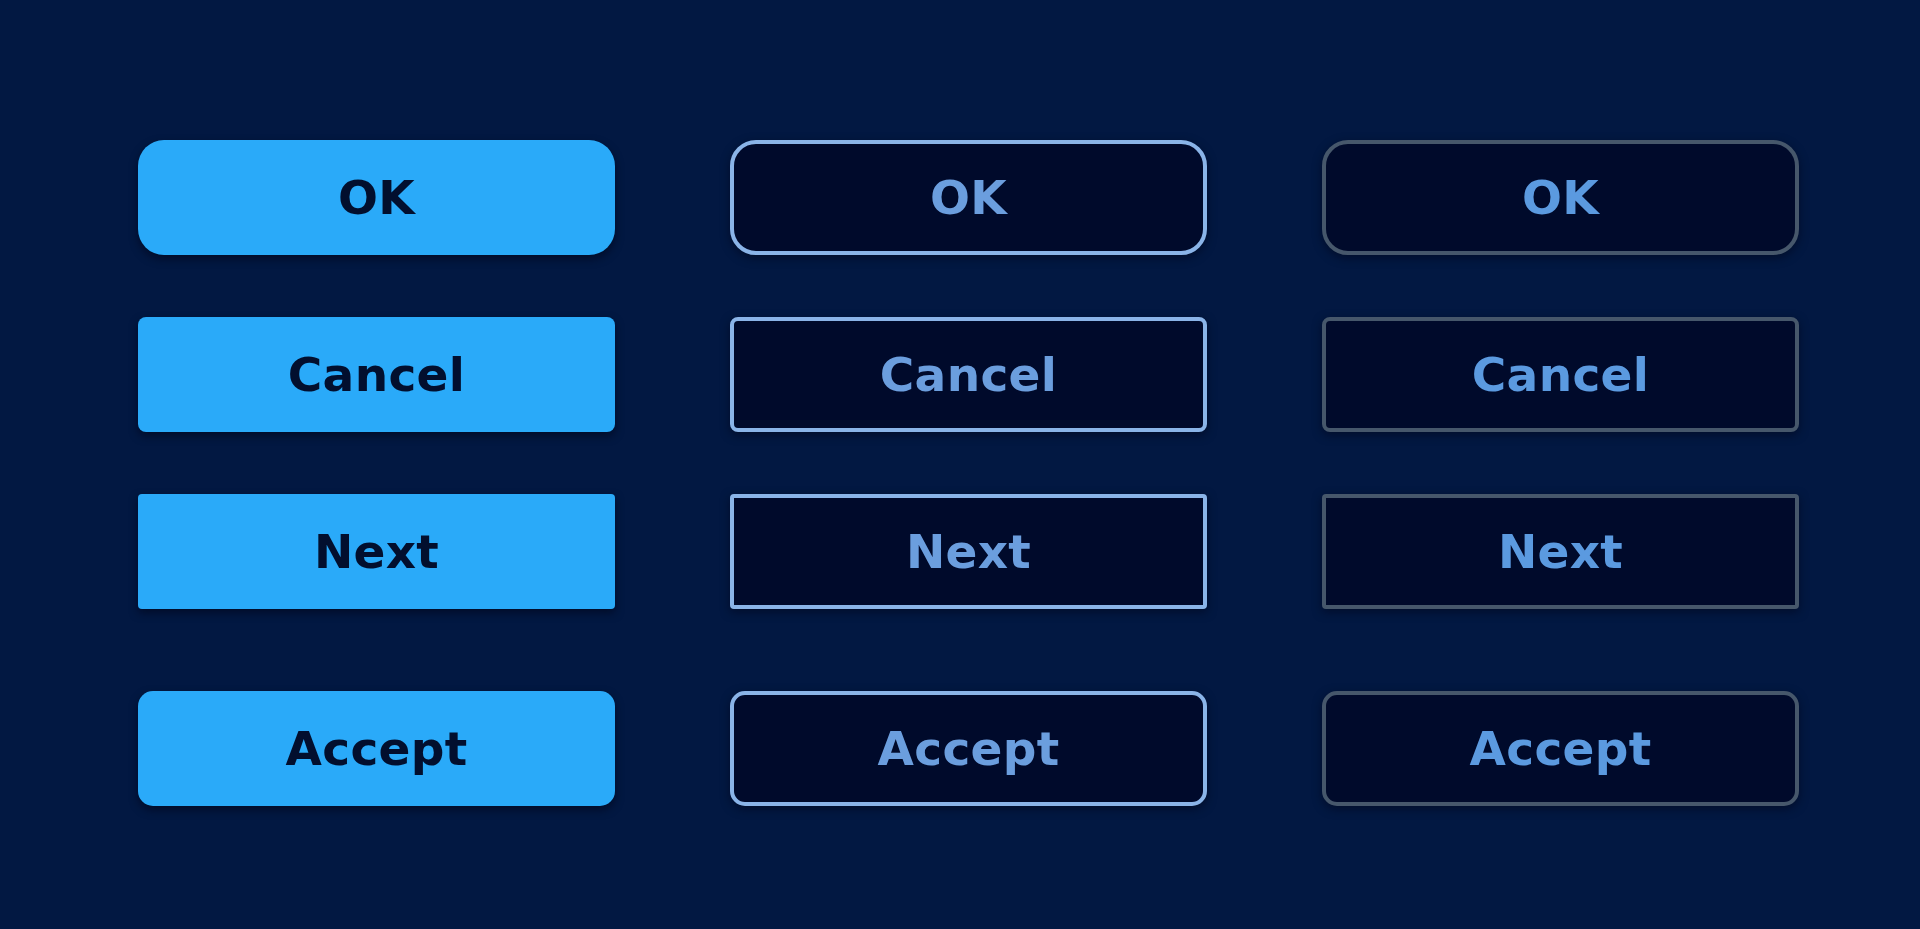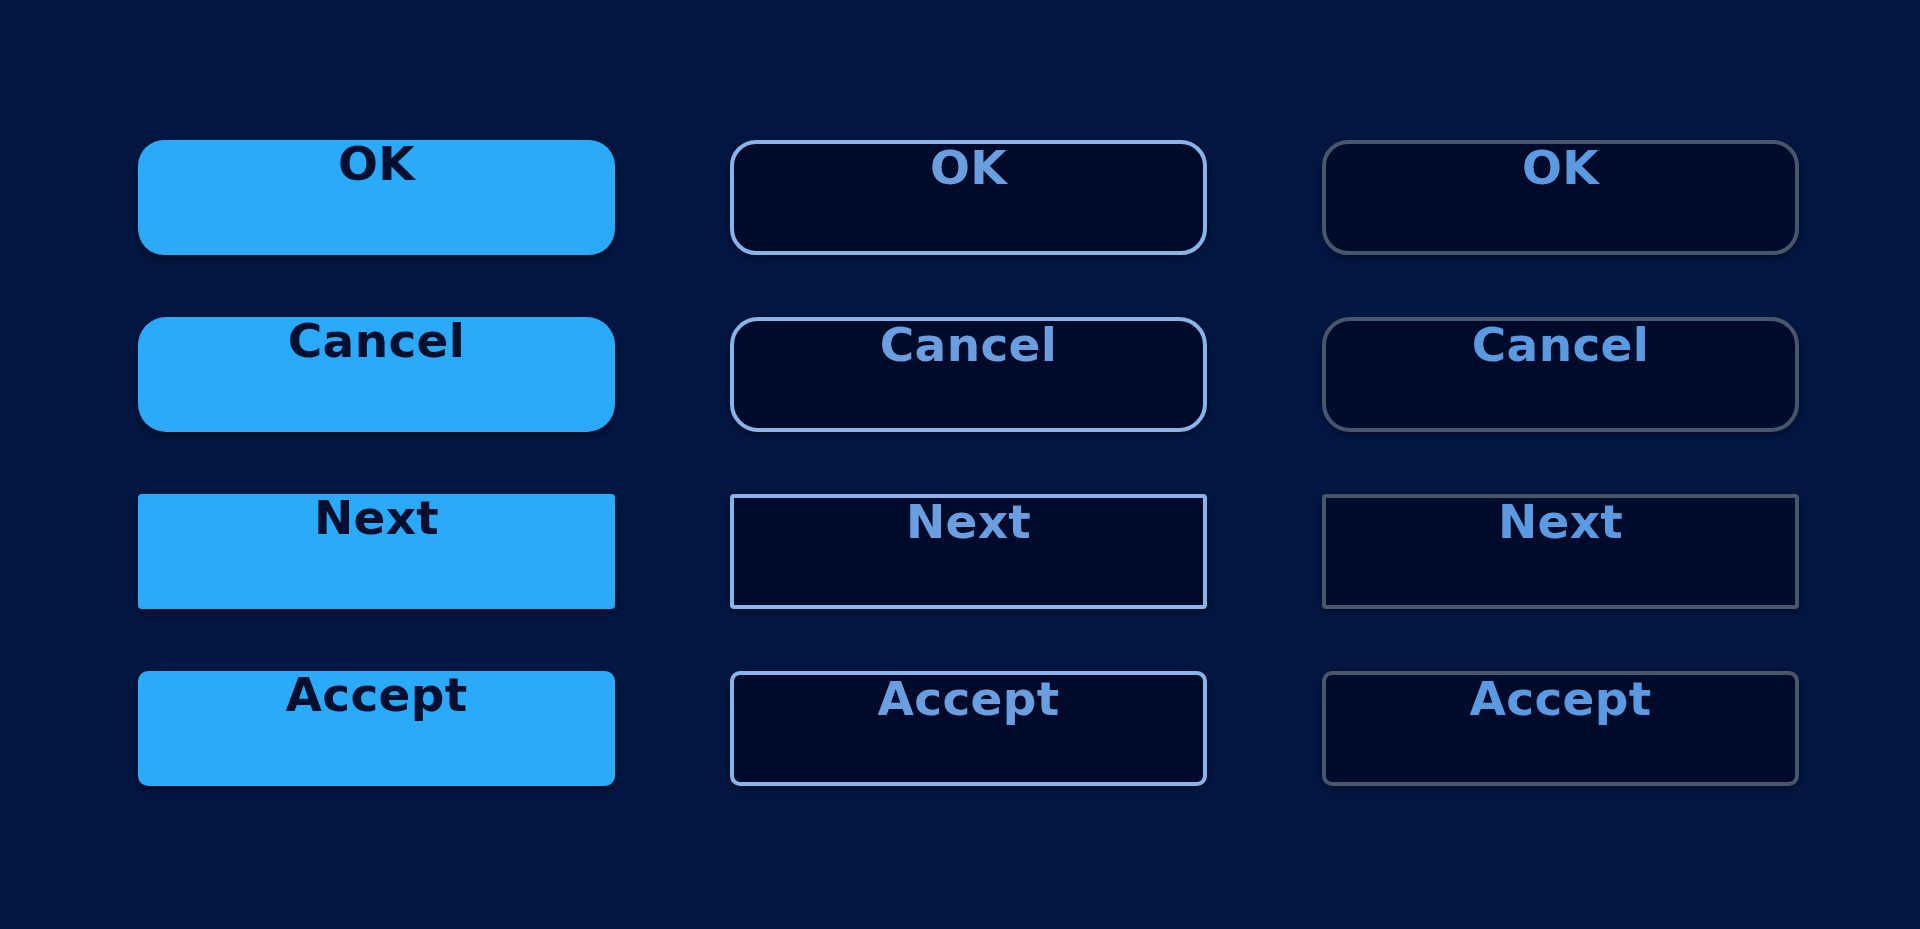--- a/index.html
+++ b/index.html
@@ -28,21 +28,21 @@
     width: 1647px;
     display: grid;
     grid-template-columns: 477px 477px 477px;
     grid-template-rows: 115px 115px 115px 115px;
     column-gap: 115px;
     row-gap: 62px;
   }
 
   .btn {
     display: flex;
-    align-items: flex-start;
+    align-items: center;
     justify-content: center;
     box-sizing: border-box;
     width: 100%;
     height: 100%;
     padding: 0 14px;
     border: none;
     outline: none;
     background: transparent;
     cursor: pointer;
     font-family: "DejaVu Sans", "Liberation Sans", sans-serif;
@@ -72,23 +72,23 @@
   
   .btn.v-outline-muted {
     background: #000a2b;
     color: #5b9ae0;
     border: 4px solid #46576b;
     box-shadow: 0 3px 10px rgba(0, 4, 20, 0.5);
   }
 
   
   .r-row-1 { border-radius: 26px; }
-  .r-row-2 { border-radius: 28px; }
+  .r-row-2 { border-radius: 8px; }
   .r-row-3 { border-radius: 4px; }
-  .r-row-4 { border-radius: 10px; }
+  .r-row-4 { border-radius: 15px; margin-top: 20px; }
 
   .btn-label {
     display: block;
     pointer-events: none;
   }
 </style>
 </head>
 <body>
 
 <div id="button-showcase">

